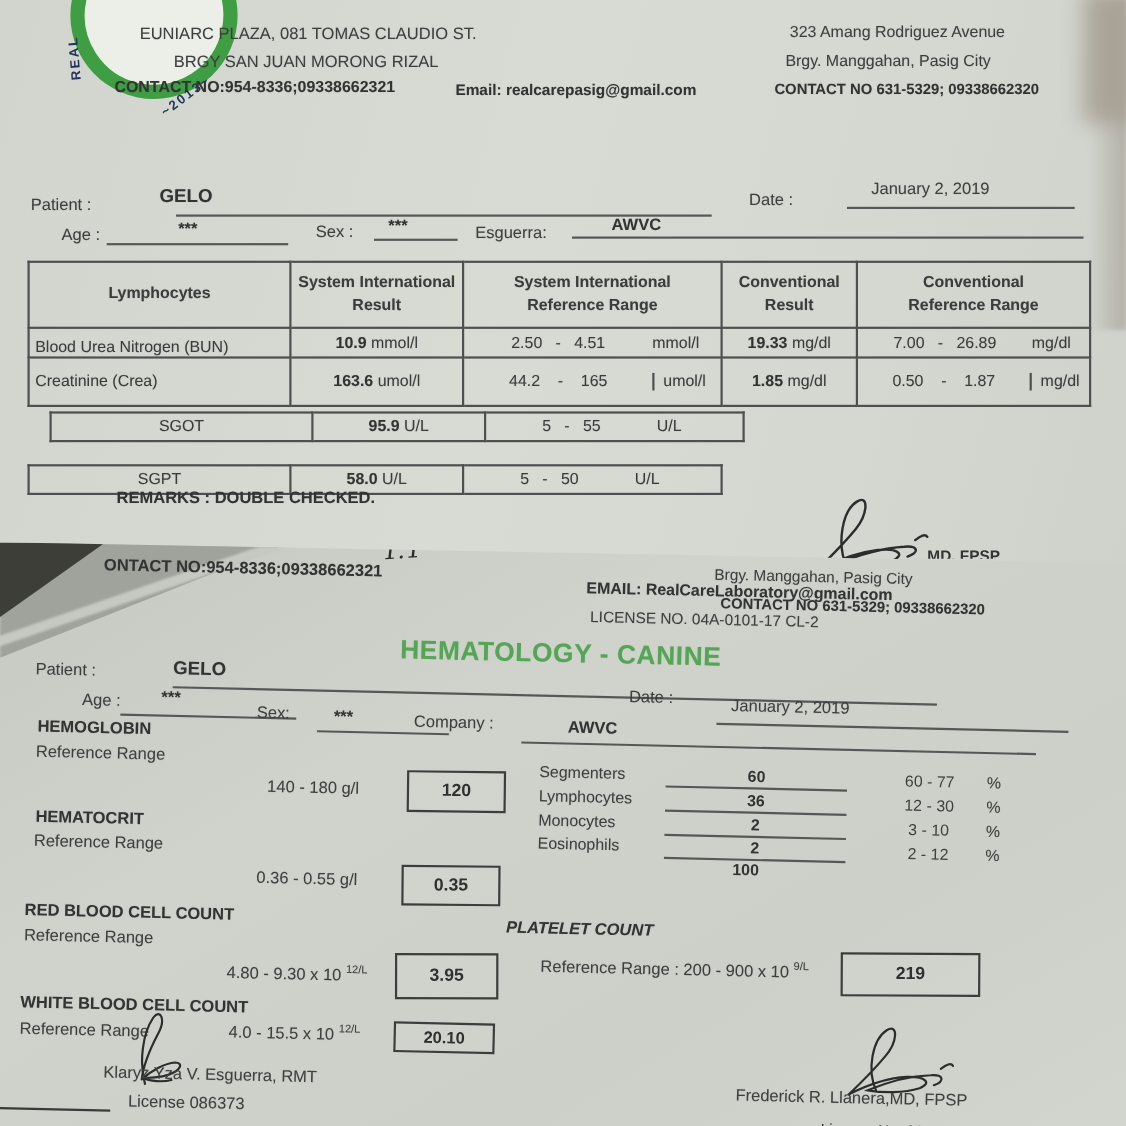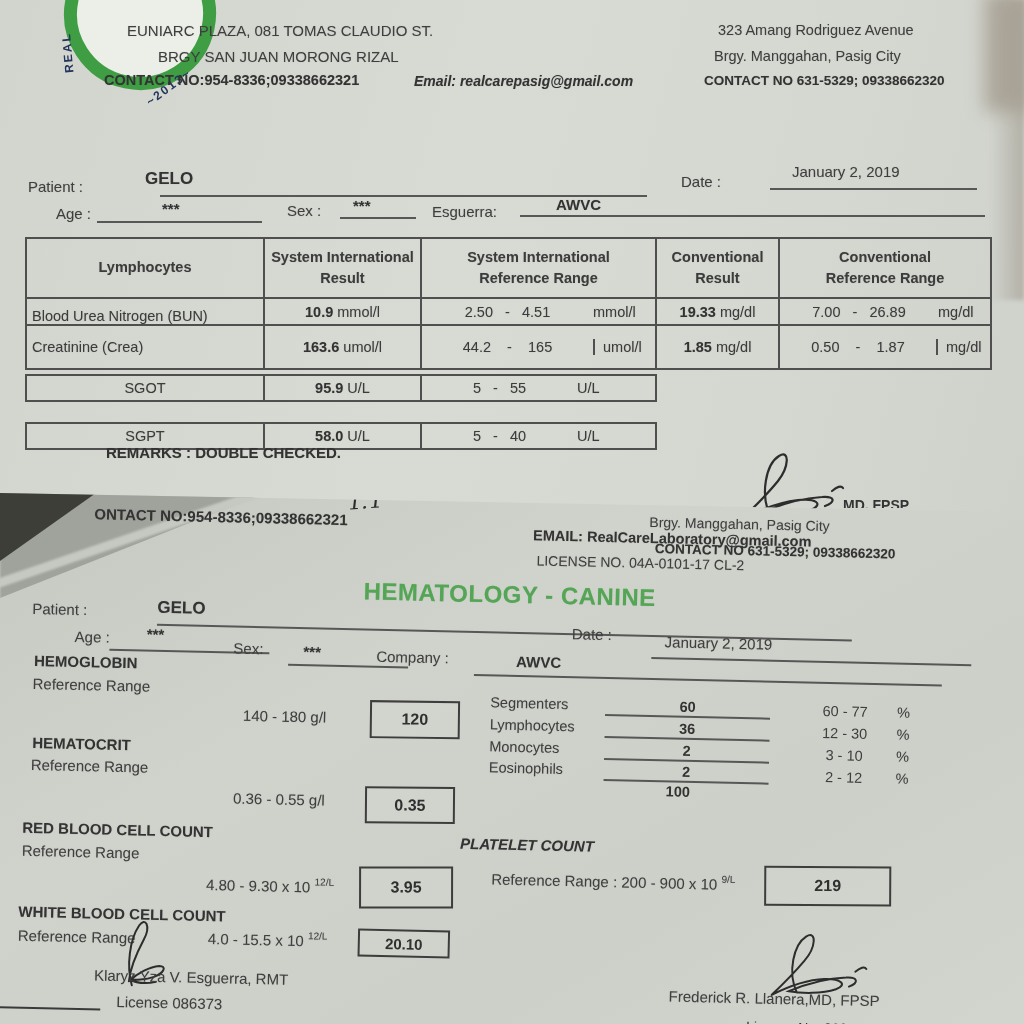--- a/index.html
+++ b/index.html
@@ -71,21 +71,21 @@
     <div class="logo">
       <div class="ring"></div>
       <span class="ring-left">REAL</span>
       <span class="ring-bottom">~2013~</span>
 
     </div>
 
     <div class="t" style="left:127px;top:22px;">EUNIARC PLAZA, 081 TOMAS CLAUDIO ST.</div>
     <div class="t" style="left:158px;top:48px;">BRGY SAN JUAN MORONG RIZAL</div>
     <div class="t b" style="left:104px;top:72px;font-size:14.5px;">CONTACT NO:954-8336;09338662321</div>
-    <div class="t b" style="left:414px;top:73px;font-size:14px;font-style:italic;">Email: realcarepasig@gmail.com</div>
+    <div class="t b" style="left:414px;top:73px;font-size:14px;">Email: realcarepasig@gmail.com</div>
     <div class="t" style="left:718px;top:22px;font-size:14.5px;">323 Amang Rodriguez Avenue</div>
     <div class="t" style="left:714px;top:48px;font-size:14.5px;">Brgy. Manggahan, Pasig City</div>
     <div class="t b" style="left:704px;top:73px;font-size:13.5px;">CONTACT NO 631-5329; 09338662320</div>
 
 
     <div class="t" style="left:28px;top:178px;">Patient :</div>
     <div class="t b" style="left:145px;top:169px;font-size:17px;">GELO</div>
     <div class="ul" style="left:160px;top:195px;width:487px;"></div>
     <div class="t" style="left:681px;top:173px;">Date :</div>
     <div class="t" style="left:792px;top:163px;">January 2, 2019</div>
@@ -161,21 +161,21 @@
                 <div class="rr">
                   <span class="rg">0.50    -    1.87</span>
                   <span class="u sep" style="width:54px;">mg/dl</span>
                 </div>
               </td>
         </tr>
       </tbody>
         </table>
     </div>
 
-    <div class="chem" style="top:374px;">
+    <div class="chem" style="top:374px;margin-left:20px;">
       <table>
         <colgroup>
             <col style="width:238px">
             <col style="width:157px">
             <col style="width:235px">
           </colgroup>
         <tbody>
             <tr style="height:26px;">
           <td class="cell-c">SGOT</td>
           <td class="cell-c"><span class="b">95.9</span> <span>U/L</span></td>
@@ -195,21 +195,21 @@
             <col style="width:238px">
             <col style="width:157px">
             <col style="width:235px">
           </colgroup>
         <tbody>
             <tr style="height:26px;">
           <td class="cell-c">SGPT</td>
           <td class="cell-c"><span class="b">58.0</span> <span>U/L</span></td>
           <td>
                 <div class="rr">
-                  <span class="rg">5   -   40</span>
+                  <span class="rg">5   -   50</span>
                   <span class="u" style="width:78px;">U/L</span>
                 </div>
               </td>
         </tr>
       </tbody>
         </table>
     </div>
 
     <div class="t b" style="left:106px;top:444px;">REMARKS : DOUBLE CHECKED.</div>
 

